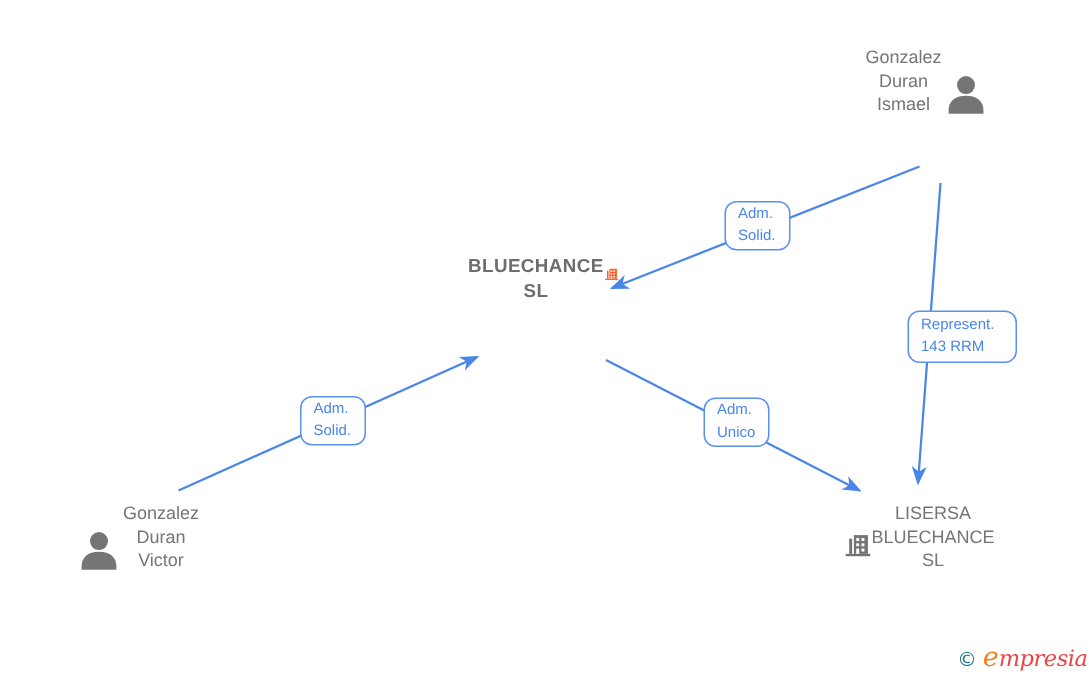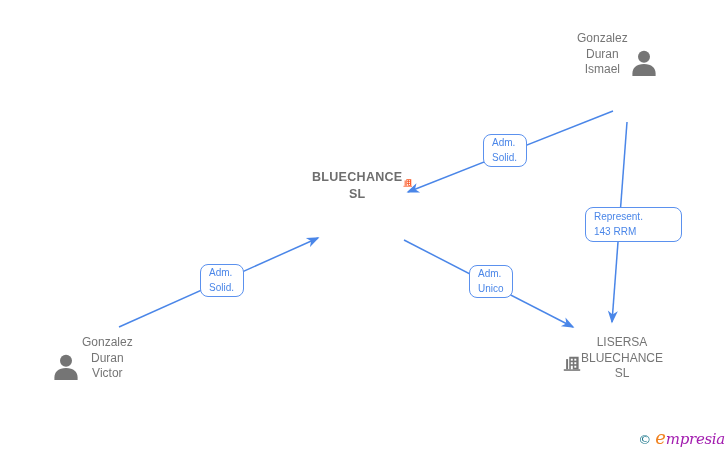--- a/index.html
+++ b/index.html
@@ -43,21 +43,21 @@
   }
   #watermark{
     position:absolute;
     right:3px;bottom:2px;
     display:flex;align-items:baseline;
     font-family:"DejaVu Serif", serif;
     cursor:pointer;
   }
   .wm-copy{color:#19758a;font-size:13px;margin-right:4px;font-family:"DejaVu Sans", sans-serif;}
   .wm-e{color:#f08220;font-size:18px;font-style:italic;line-height:1;}
-  .wm-rest{color:#a21caf;font-size:15px;font-style:italic;letter-spacing:-0.3px;}
+  .wm-rest{color:#ef4444;font-size:15px;font-style:italic;letter-spacing:-0.3px;}
 </style>
 </head>
 <body>
 
 <div id="canvas">
 
   <svg id="edge-layer">
     <defs>
       <marker id="arrow" viewBox="0 0 10 8" refX="8.5" refY="4" markerWidth="9" markerHeight="7.5" orient="auto">
         <path d="M0.3,0.3 L9.7,4 L0.3,7.7 L2.9,4 Z" fill="#4a86e8"></path>
@@ -119,21 +119,21 @@
     <svg class="icon" width="33" height="38" viewBox="0 0 46 42" style="color:#757575;">
         <use href="#sym-building"></use>
       </svg>
     <div class="node-label" style="margin-top:4px;">LISERSA
 BLUECHANCE
 SL</div>
   </div>
 
   <div class="edge-box" style="left:483px;top:134px;width:44px;height:33px;">Adm.
 Solid.</div>
-  <div class="edge-box" style="left:585px;top:207px;width:97px;height:35px;">Represent.
+  <div class="edge-box" style="left:605px;top:207px;width:73px;height:35px;">Represent.
 143 RRM</div>
   <div class="edge-box" style="left:200px;top:264px;width:44px;height:33px;">Adm.
 Solid.</div>
   <div class="edge-box" style="left:469px;top:265px;width:44px;height:33px;">Adm.
 Unico</div>
 
   <div id="watermark">
     <span class="wm-copy">©</span>
     <span class="wm-e">e</span>
     <span class="wm-rest">mpresia</span>

